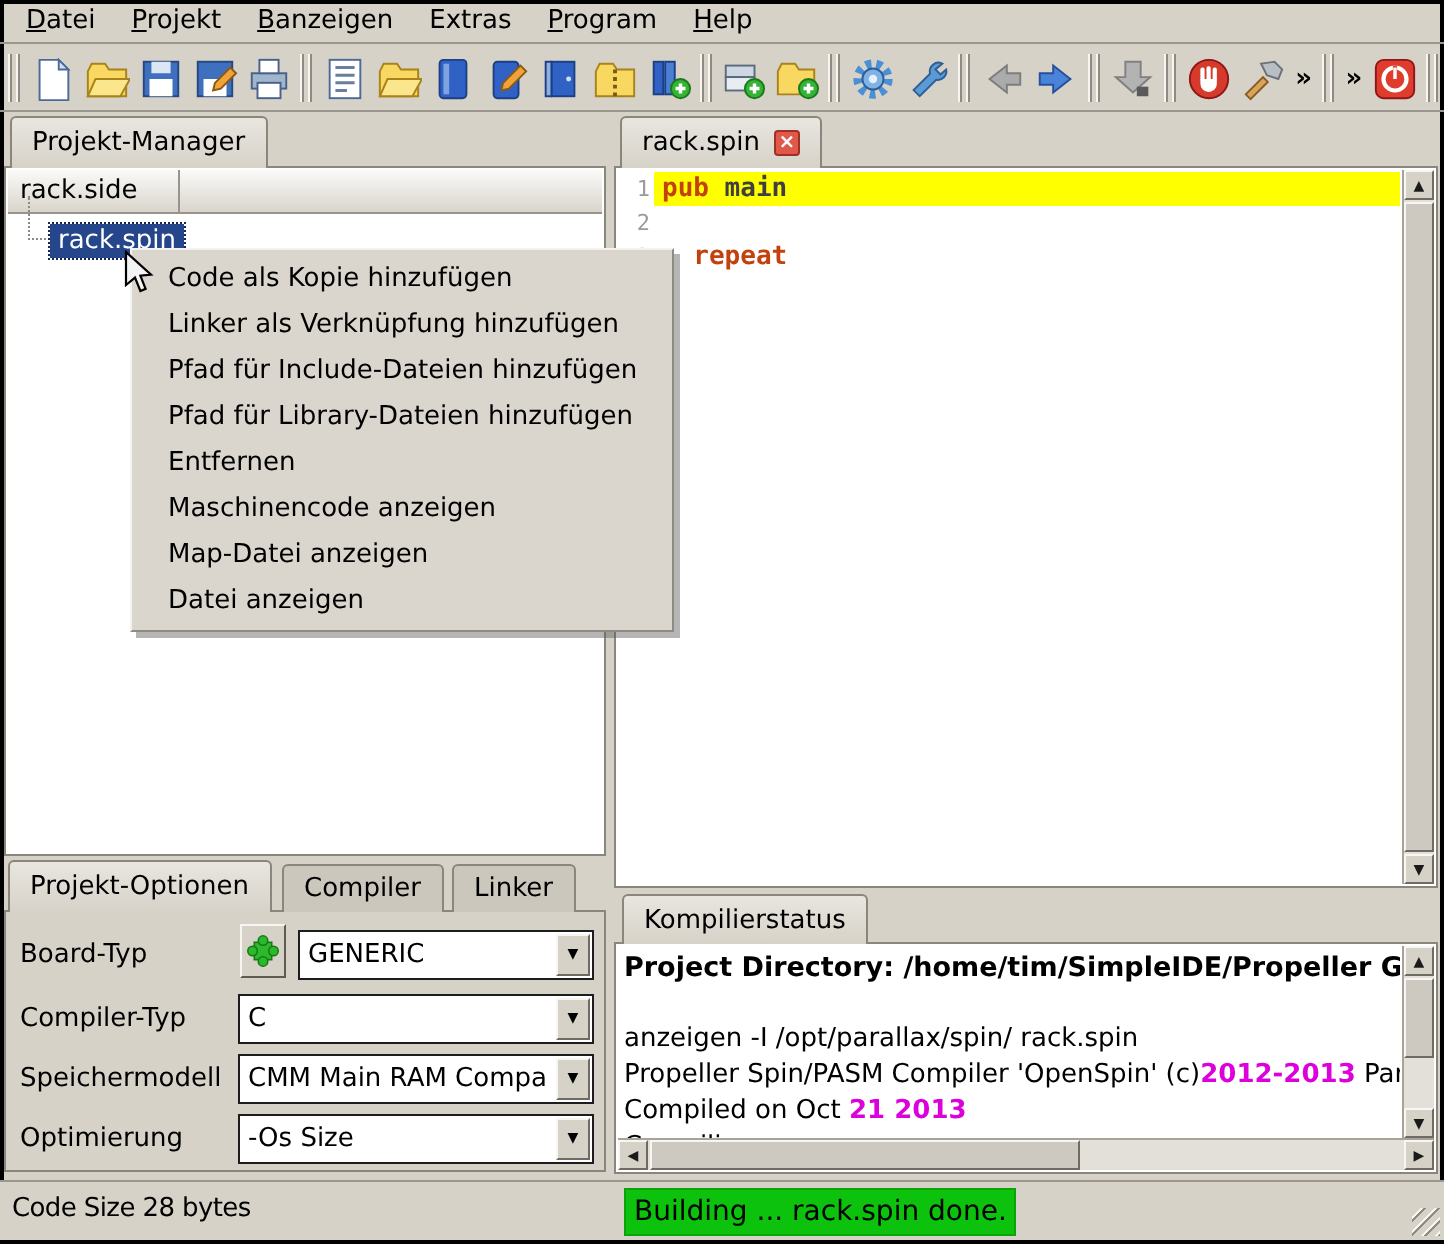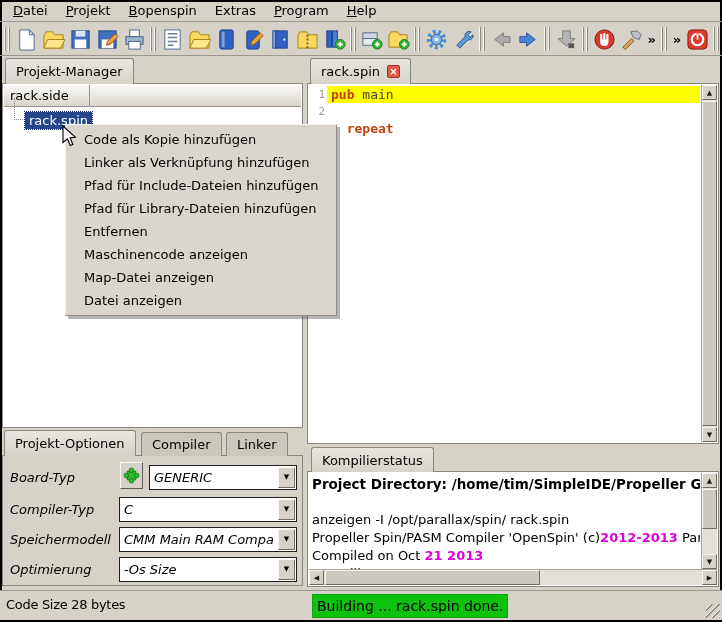--- a/index.html
+++ b/index.html
@@ -44,31 +44,31 @@
   .ctx-item{height:23px;display:flex;align-items:center;padding-left:18px;}
   .cursor{position:absolute;left:62px;top:125px;z-index:60;}
   
   .ed-line{position:relative;height:17px;line-height:17px;
     font-family:"DejaVu Sans Mono","Liberation Mono",monospace;font-size:13px;}
   .gutter{position:absolute;left:3px;width:13px;text-align:right;color:#9a9a9a;
     font-size:11px;font-family:"DejaVu Sans Mono",monospace;}
   .hl-yellow{position:absolute;left:19px;right:18px;top:0;height:17px;background:#ffff00;}
   .code{position:absolute;left:22px;white-space:pre;}
   .kw{color:#c2410c;font-weight:bold;}
-  .plain{color:#3f3f3f;}
+  .plain{color:#3f3f3f;font-weight:bold;}
   
   .vsb{position:absolute;width:16px;background:#e3e0d9;border-left:1px solid #a7a39a;}
   .hsb{position:absolute;height:16px;background:#e3e0d9;border-top:1px solid #a7a39a;}
   .sb-btn{position:absolute;width:15px;height:15px;background:#d6d2c8;
     border:1px solid;border-color:#f8f6f2 #6f6b63 #6f6b63 #f8f6f2;
     display:flex;align-items:center;justify-content:center;font-size:7px;color:#1a1a1a;}
   .sb-thumb{position:absolute;background:#cdc9c0;
     border:1px solid;border-color:#f8f6f2 #6f6b63 #6f6b63 #f8f6f2;}
   
-  .opt-row{position:absolute;left:0;height:26px;display:flex;align-items:center;font-style:italic;}
+  .opt-row{position:absolute;left:0;height:26px;display:flex;align-items:center;}
   .opt-label{position:absolute;left:7px;}
   .select{position:absolute;height:25px;background:#fff;border:1px solid #1d1d1d;
     display:flex;align-items:center;padding-left:4px;overflow:hidden;white-space:nowrap;}
   .select .dd{position:absolute;right:1px;top:1px;bottom:1px;width:17px;background:#d6d2c8;
     border:1px solid;border-color:#f8f6f2 #6f6b63 #6f6b63 #f8f6f2;
     display:flex;align-items:center;justify-content:center;font-size:7px;}
   .puzzle-btn{position:absolute;left:117px;top:-2px;width:23px;height:27px;background:#d6d2c8;
     border:1px solid;border-color:#f8f6f2 #5f5b53 #5f5b53 #f8f6f2;
     display:flex;align-items:center;justify-content:center;}
   
@@ -85,21 +85,21 @@
     background:repeating-linear-gradient(135deg,transparent 0 3px,#f6f4f0 3px 4px,#8f8b82 4px 5px);}
 </style>
 </head>
 <body>
 
 <div class="window">
 
   <div class="menubar">
     <div class="menu-item"><span class="mn">D</span><span>atei</span></div>
     <div class="menu-item"><span class="mn">P</span><span>rojekt</span></div>
-    <div class="menu-item"><span class="mn">B</span><span>openspin</span></div>
+    <div class="menu-item"><span class="mn">B</span><span>anzeigen</span></div>
     <div class="menu-item"><span class="mn"></span><span>Extras</span></div>
     <div class="menu-item"><span class="mn">P</span><span>rogram</span></div>
     <div class="menu-item"><span class="mn">H</span><span>elp</span></div>
   </div>
 
   <div class="toolbar">
     <div class="tb-handle"></div>
     <div class="tb-btn">
         <svg viewBox="0 0 24 24">
           <path d="M5 2h10l5 5v16H5z" fill="#fff" stroke="#4a6b9a"></path>

